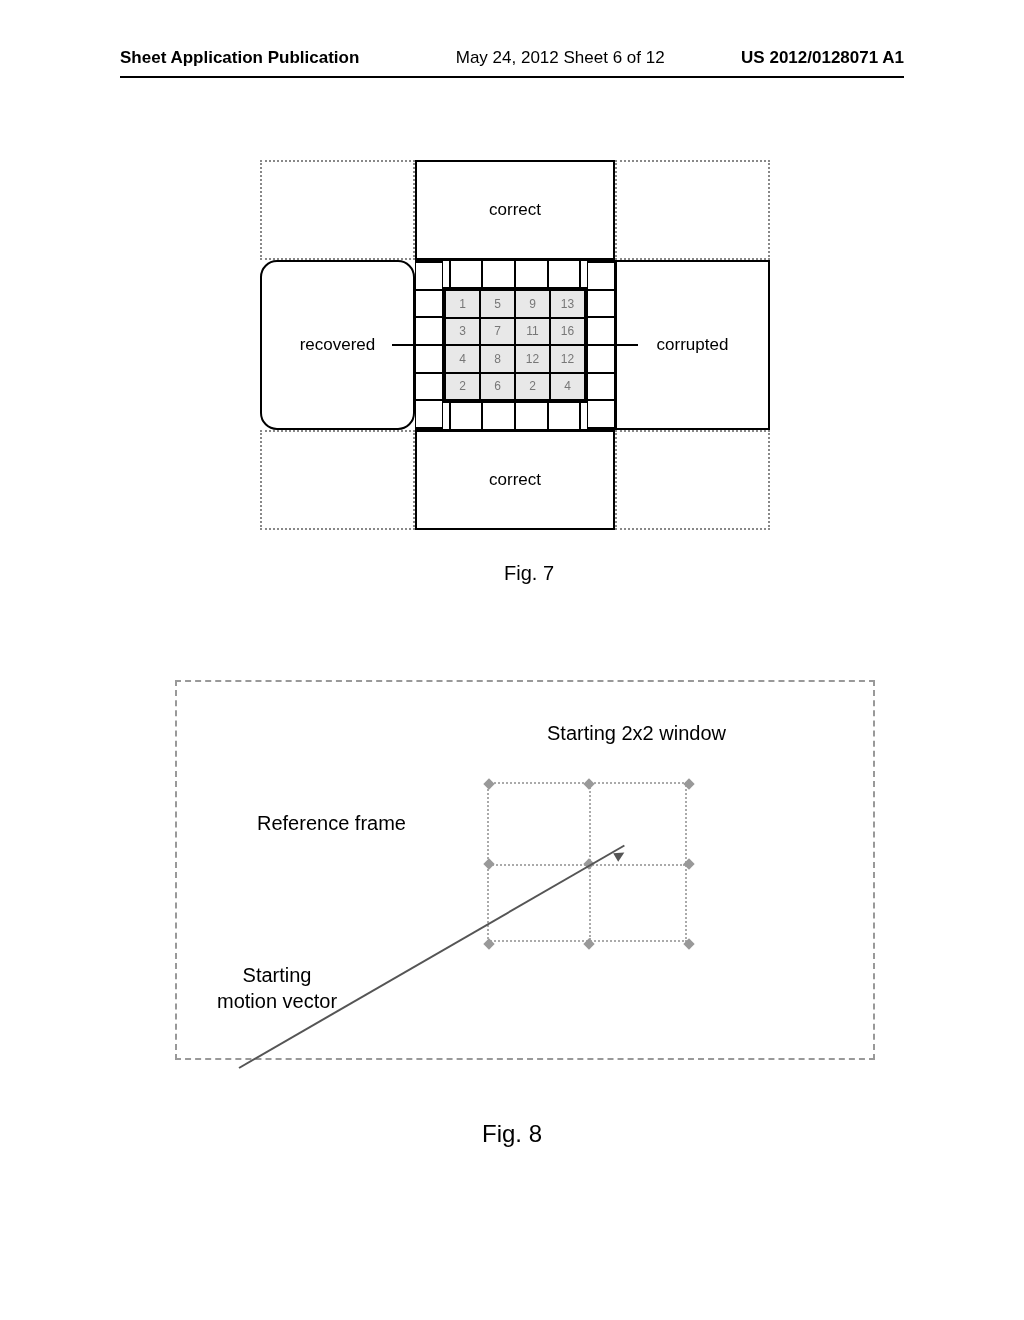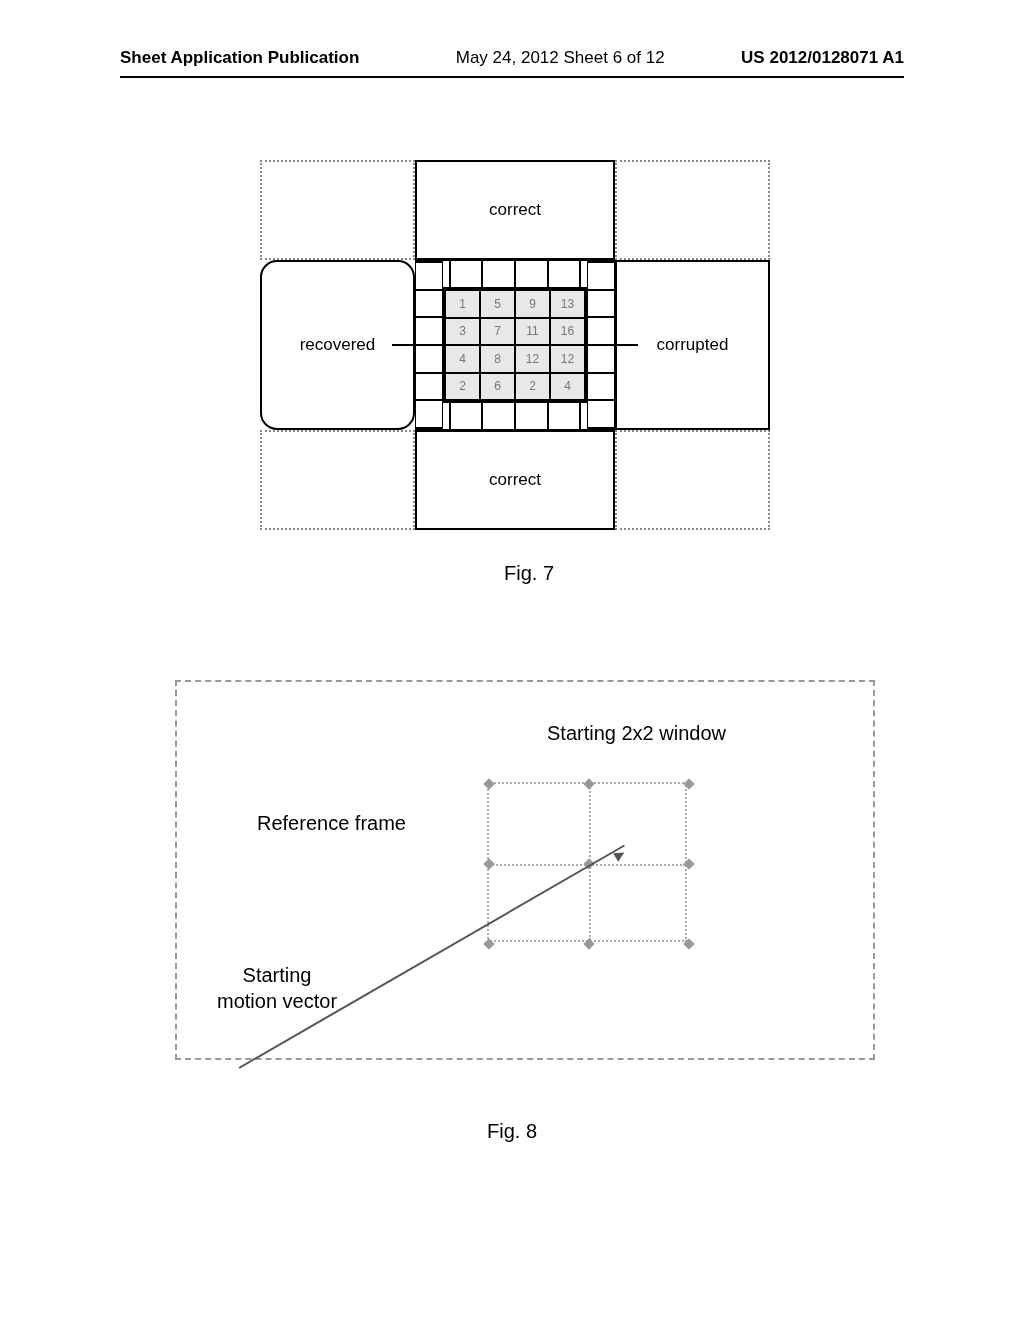--- a/index.html
+++ b/index.html
@@ -223,21 +223,21 @@
     border-bottom: 5px solid transparent;
     transform: rotate(-30deg);
   }
 
   .fig8-caption {
     position: absolute;
     top: 1120px;
     left: 0;
     width: 100%;
     text-align: center;
-    font-size: 20px;
+    font-size: 24px;
   }
 </style>
 </head>
 <body>
 
 <div class="header">
   <span class="header-left">Sheet Application Publication</span>
   <span class="header-center">May 24, 2012  Sheet 6 of 12</span>
   <span class="header-right">US 2012/0128071 A1</span>
 </div>

